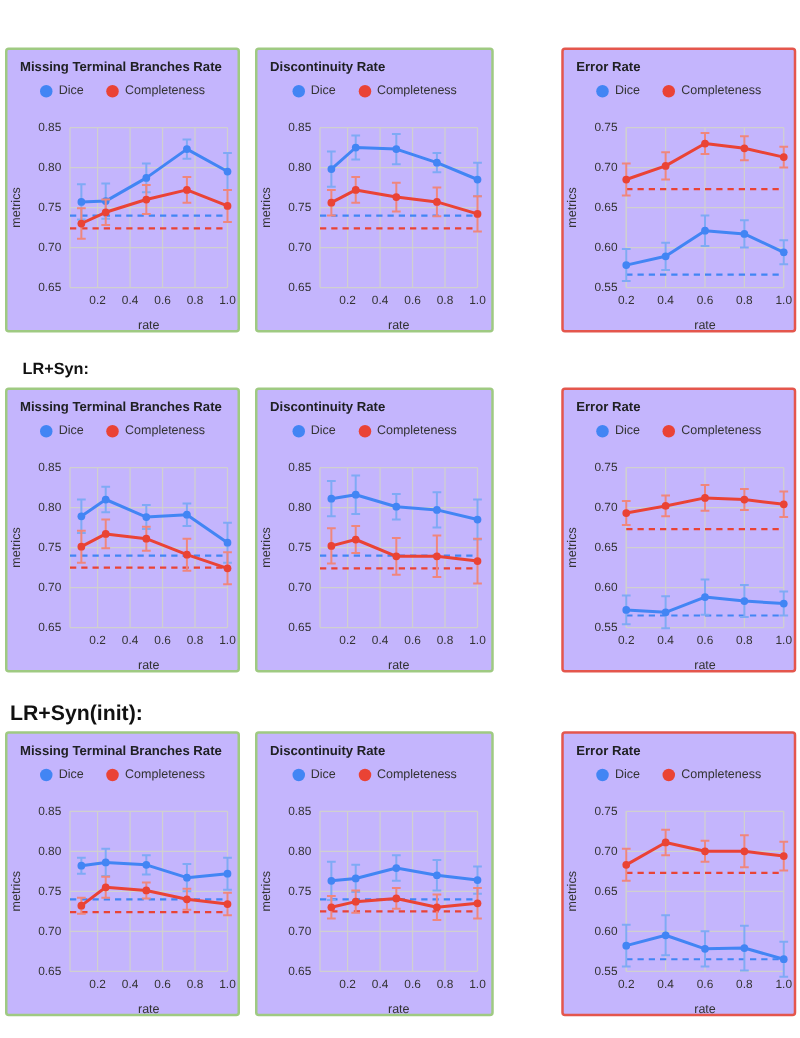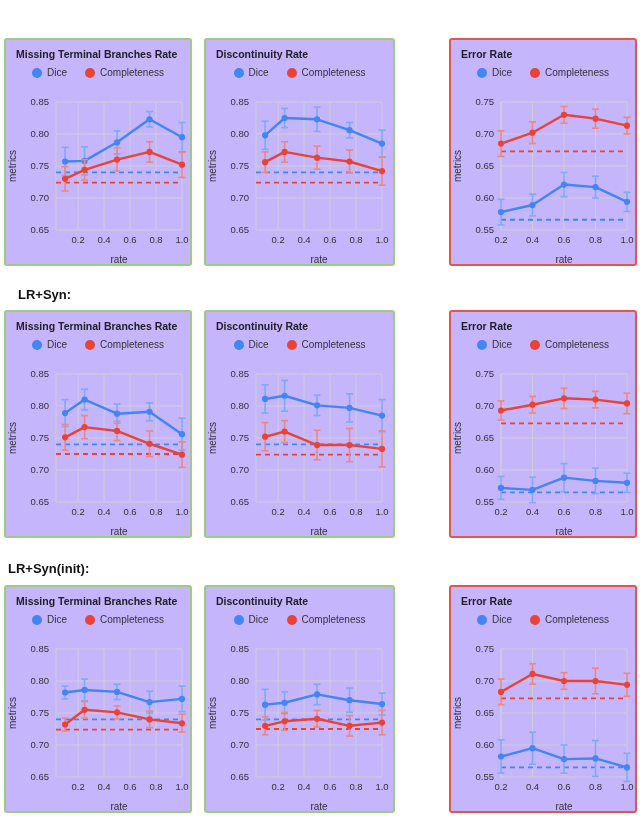--- a/index.html
+++ b/index.html
@@ -5,21 +5,21 @@
   html,body{margin:0;padding:0;background:#fff;}
   body{font-family:"Liberation Sans",sans-serif;}
   .page{position:relative;width:640px;height:830px;background:#fff;overflow:hidden;}
   .header{position:absolute;top:2px;left:0;width:640px;height:32px;}
   .main-label{position:absolute;left:8px;font-weight:700;font-size:13px;color:#111;}
   .header .main-label{top:7px;}
   .legend-item{position:absolute;top:4px;display:flex;align-items:center;gap:9px;}
   .lbox{display:inline-block;width:40px;height:17px;background:#fff;border:2px solid #999;border-radius:2px;}
   .ltext{font-size:11.5px;color:#222;}
   .row-label-2{position:absolute;left:8px;top:287px;font-weight:700;font-size:13px;color:#111;margin-left:10px;}
-  .row-label-3{position:absolute;left:8px;top:561px;font-weight:700;font-size:13px;color:#111;}
+  .row-label-3{position:absolute;left:8px;top:561px;font-weight:700;font-size:17px;color:#111;}
   .prow{position:absolute;left:0;width:640px;height:238px;}
   .panel{position:absolute;top:0;height:228px;box-sizing:border-box;background:#c4b5fd;border:2px solid #ec4899;border-radius:3px;}
   .chart-title{position:absolute;top:8px;left:10px;font-size:10.5px;font-weight:700;color:#202124;white-space:nowrap;}
   .chart-legend{position:absolute;top:27px;left:0;width:100%;display:flex;justify-content:center;align-items:center;gap:18px;}
   .litem{display:flex;align-items:center;gap:5px;font-size:10px;color:#333;justify-content:space-between;}
   .dot{display:inline-block;width:10px;height:10px;border-radius:50%;}
   svg.chart-canvas{position:absolute;top:46px;left:0;display:block;}
   svg text{font-family:"Liberation Sans",sans-serif;}
 </style>
 </head>

